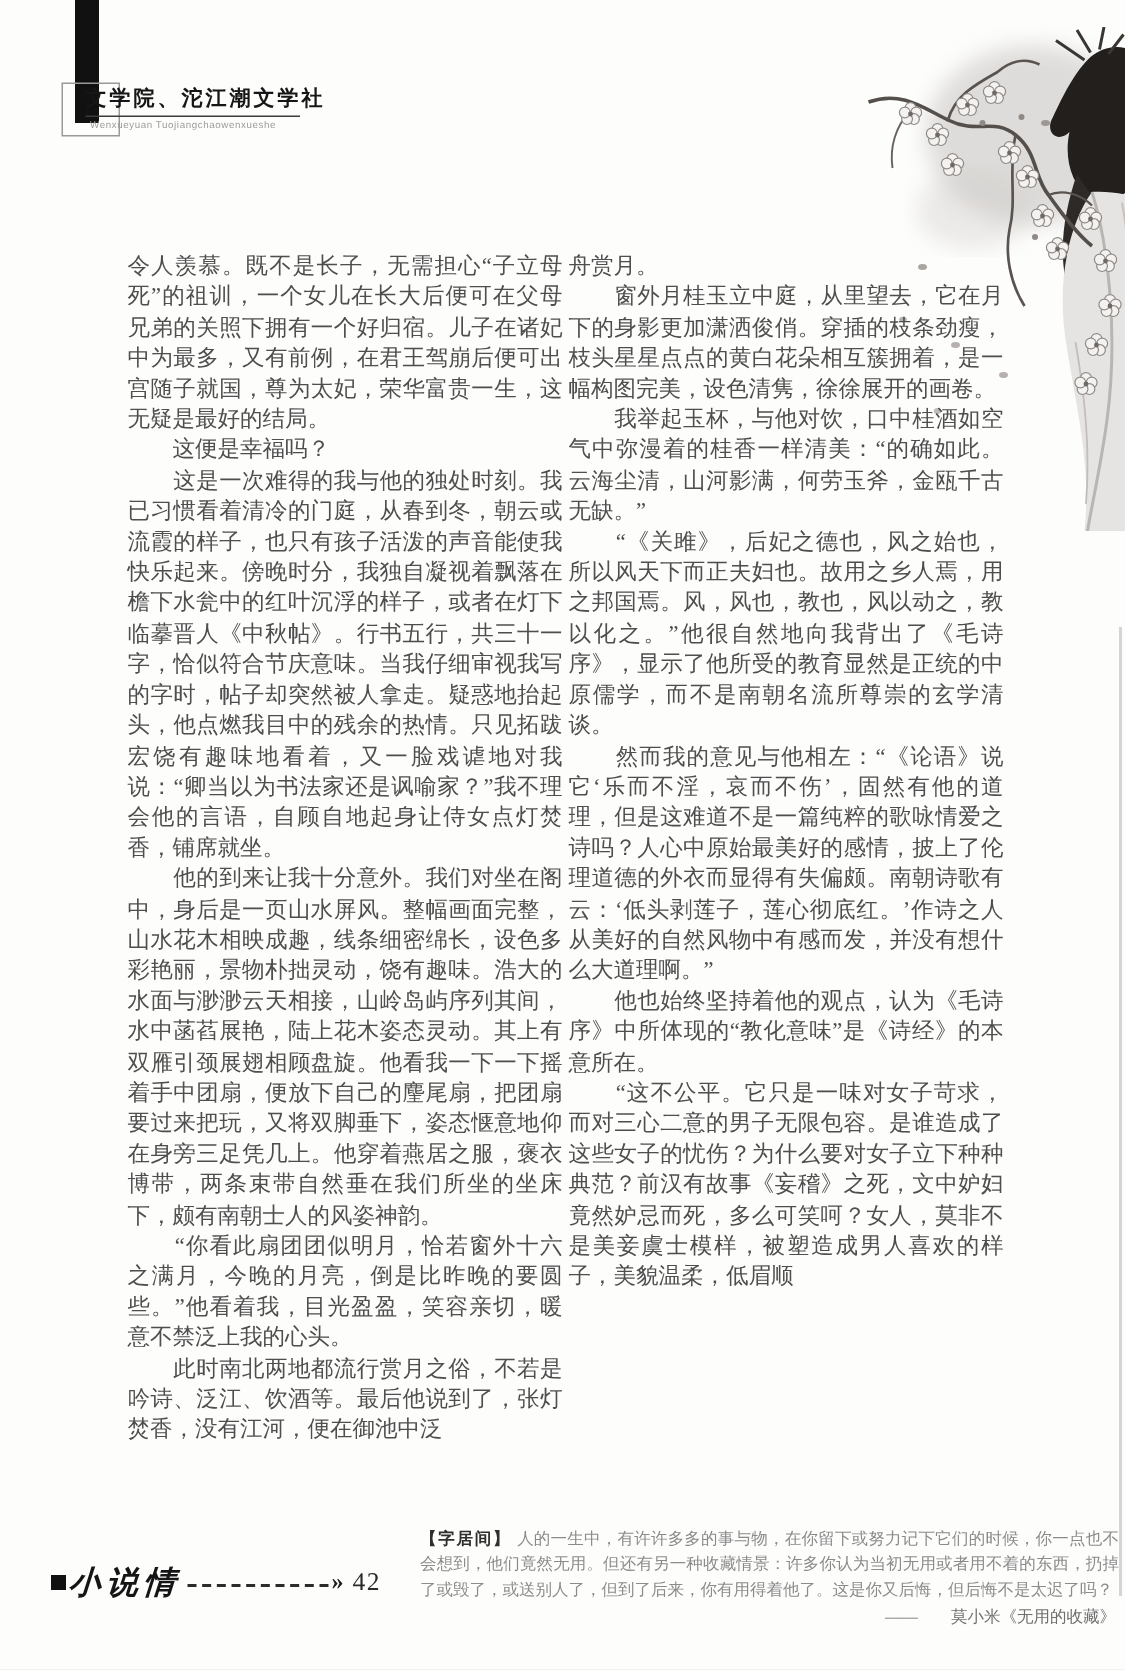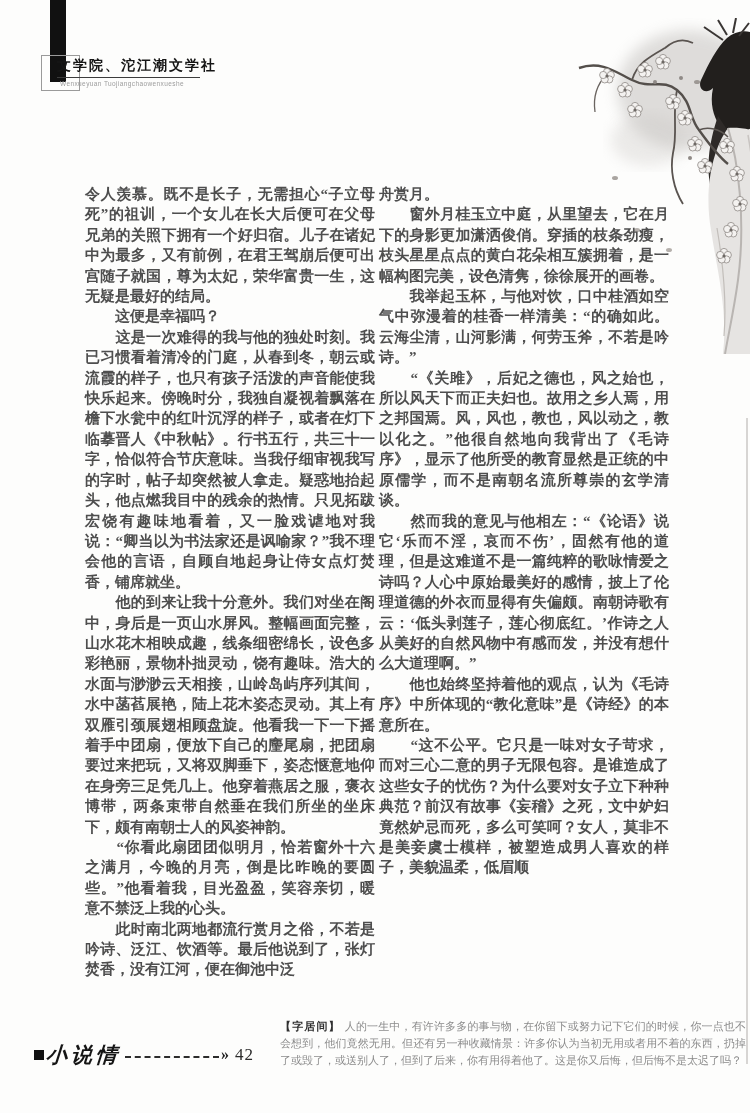--- a/index.html
+++ b/index.html
@@ -6,21 +6,21 @@
   .page{position:relative;width:738px;height:1113px;background:#fefefdf5;background:#fdfdfc;margin:0 auto;overflow:hidden;font-family:"Liberation Serif","DejaVu Serif",serif;padding-left:35px;}
   
   .black-bar{position:absolute;left:50px;top:0;width:16px;height:82px;background:#111;}
   .box-outline{position:absolute;left:41px;top:55px;width:37px;height:34px;border:1px solid #9a9a9a;background:transparent;}
   .masthead-title{position:absolute;left:57px;top:57px;font-size:14px;font-weight:bold;color:#161616;letter-spacing:2px;white-space:nowrap;}
   .masthead-rule{position:absolute;left:57px;top:77px;width:143px;height:1px;background:#3c3c3c;}
   .masthead-sub{position:absolute;left:60px;top:80px;font-size:6.5px;color:#9c9c9c;letter-spacing:.4px;font-family:"Liberation Sans","DejaVu Sans",sans-serif;white-space:nowrap;}
   
   .illustration{position:absolute;right:0;top:18px;width:196px;height:336px;}
   
-  .columns{position:absolute;left:85px;top:184px;width:594px;display:flex;gap:4px;font-weight:bold;}
+  .columns{position:absolute;left:85px;top:168px;width:594px;display:flex;gap:4px;}
   .col{width:290px;color:#4e4e4e;font-size:15px;line-height:20.4px;}
   .col .para{margin:0;text-align:justify;text-justify:inter-ideograph;word-break:break-all;}
   
   .footer-left{position:absolute;left:34px;top:1041px;display:flex;align-items:center;}
   .black-square{width:10px;height:10px;background:#111;margin-right:2px;}
   .section-label{font-size:21px;font-weight:bold;font-style:italic;color:#151515;letter-spacing:4px;transform:skewX(-4deg);white-space:nowrap;}
   .dash-line{width:94px;border-top:2px dashed #2c2c2c;margin:4px 2px 0 4px;}
   .arrow-glyph{font-size:16px;font-weight:bold;color:#1d1d1d;margin:0 6px 0 0;}
   .page-number{font-size:17px;color:#2a2a2a;letter-spacing:1px;}
   .footer-quote{position:absolute;left:280px;top:1018px;width:466px;font-size:11px;line-height:17px;color:#8b8b8b;}
@@ -105,37 +105,38 @@
         <p class="para">令人羡慕。既不是长子，无需担心“子立母死”的祖训，一个女儿在长大后便可在父母兄弟的关照下拥有一个好归宿。儿子在诸妃中为最多，又有前例，在君王驾崩后便可出宫随子就国，尊为太妃，荣华富贵一生，这无疑是最好的结局。</p>
         <p class="para">　　这便是幸福吗？</p>
         <p class="para">　　这是一次难得的我与他的独处时刻。我已习惯看着清冷的门庭，从春到冬，朝云或流霞的样子，也只有孩子活泼的声音能使我快乐起来。傍晚时分，我独自凝视着飘落在檐下水瓮中的红叶沉浮的样子，或者在灯下临摹晋人《中秋帖》。行书五行，共三十一字，恰似符合节庆意味。当我仔细审视我写的字时，帖子却突然被人拿走。疑惑地抬起头，他点燃我目中的残余的热情。只见拓跋宏饶有趣味地看着，又一脸戏谑地对我说：“卿当以为书法家还是讽喻家？”我不理会他的言语，自顾自地起身让侍女点灯焚香，铺席就坐。</p>
         <p class="para">　　他的到来让我十分意外。我们对坐在阁中，身后是一页山水屏风。整幅画面完整，山水花木相映成趣，线条细密绵长，设色多彩艳丽，景物朴拙灵动，饶有趣味。浩大的水面与渺渺云天相接，山岭岛屿序列其间，水中菡萏展艳，陆上花木姿态灵动。其上有双雁引颈展翅相顾盘旋。他看我一下一下摇着手中团扇，便放下自己的麈尾扇，把团扇要过来把玩，又将双脚垂下，姿态惬意地仰在身旁三足凭几上。他穿着燕居之服，褒衣博带，两条束带自然垂在我们所坐的坐床下，颇有南朝士人的风姿神韵。</p>
         <p class="para">　　“你看此扇团团似明月，恰若窗外十六之满月，今晚的月亮，倒是比昨晚的要圆些。”他看着我，目光盈盈，笑容亲切，暖意不禁泛上我的心头。</p>
         <p class="para">　　此时南北两地都流行赏月之俗，不若是吟诗、泛江、饮酒等。最后他说到了，张灯焚香，没有江河，便在御池中泛</p>
       </div>
     <div class="col">
         <p class="para">舟赏月。</p>
         <p class="para">　　窗外月桂玉立中庭，从里望去，它在月下的身影更加潇洒俊俏。穿插的枝条劲瘦，枝头星星点点的黄白花朵相互簇拥着，是一幅构图完美，设色清隽，徐徐展开的画卷。</p>
-        <p class="para">　　我举起玉杯，与他对饮，口中桂酒如空气中弥漫着的桂香一样清美：“的确如此。云海尘清，山河影满，何劳玉斧，不若是吟诗。”</p>
+        <p class="para">　　我举起玉杯，与他对饮，口中桂酒如空气中弥漫着的桂香一样清美：“的确如此。云海尘清，山河影满，何劳玉斧，金瓯千古无缺。”</p>
         <p class="para">　　“《关雎》，后妃之德也，风之始也，所以风天下而正夫妇也。故用之乡人焉，用之邦国焉。风，风也，教也，风以动之，教以化之。”他很自然地向我背出了《毛诗序》，显示了他所受的教育显然是正统的中原儒学，而不是南朝名流所尊崇的玄学清谈。</p>
         <p class="para">　　然而我的意见与他相左：“《论语》说它‘乐而不淫，哀而不伤’，固然有他的道理，但是这难道不是一篇纯粹的歌咏情爱之诗吗？人心中原始最美好的感情，披上了伦理道德的外衣而显得有失偏颇。南朝诗歌有云：‘低头剥莲子，莲心彻底红。’作诗之人从美好的自然风物中有感而发，并没有想什么大道理啊。”</p>
         <p class="para">　　他也始终坚持着他的观点，认为《毛诗序》中所体现的“教化意味”是《诗经》的本意所在。</p>
         <p class="para">　　“这不公平。它只是一味对女子苛求，而对三心二意的男子无限包容。是谁造成了这些女子的忧伤？为什么要对女子立下种种典范？前汉有故事《妄稽》之死，文中妒妇竟然妒忌而死，多么可笑呵？女人，莫非不是美妾虞士模样，被塑造成男人喜欢的样子，美貌温柔，低眉顺</p>
       </div>
   </div>
 
   <div class="footer-left">
     <span class="black-square"></span>
     <span class="section-label">小说情</span>
     <span class="dash-line"></span>
     <span class="arrow-glyph">»</span>
     <span class="page-number">42</span>
   </div>
 
   <div class="footer-quote">
     <p class="quote-para">
       <span class="quote-label">【字居间】</span><span>人的一生中，有许许多多的事与物，在你留下或努力记下它们的时候，你一点也不会想到，他们竟然无用。但还有另一种收藏情景：许多你认为当初无用或者用不着的东西，扔掉了或毁了，或送别人了，但到了后来，你有用得着他了。这是你又后悔，但后悔不是太迟了吗？</span>
     </p>
+    <div class="quote-attribution">——　　莫小米《无用的收藏》</div>
   </div>
 
   <div class="edge-line"></div>
 
 </div>
 
 </body></html>

